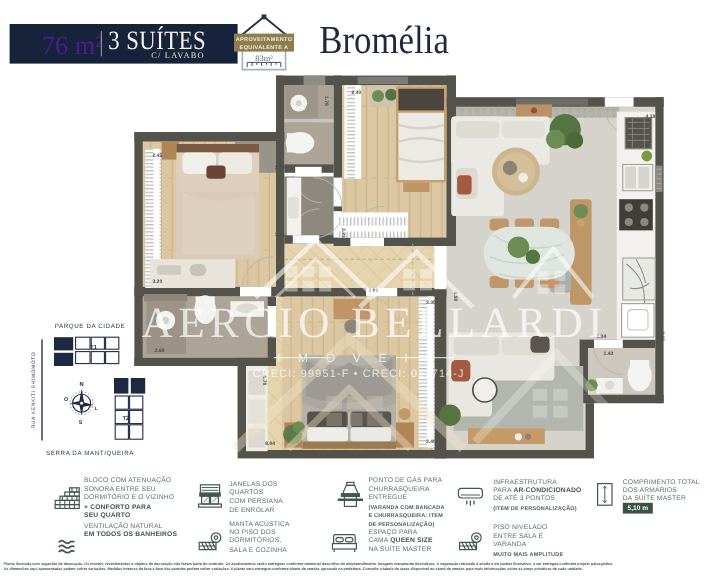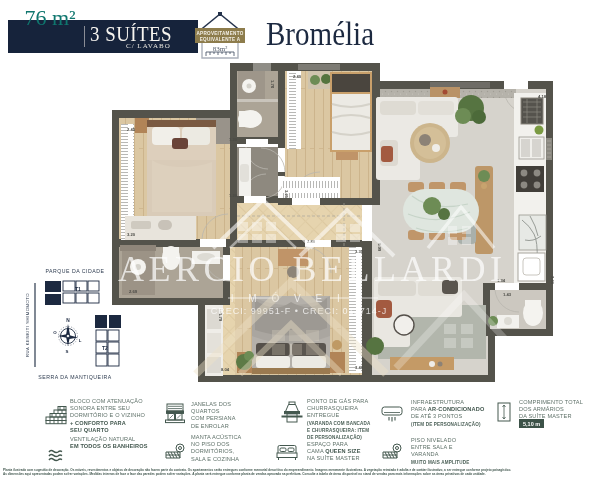--- a/index.html
+++ b/index.html
@@ -5,22 +5,22 @@
 #page{position:relative;width:607px;height:487px;background:#fff;overflow:hidden;
  font-family:"Liberation Sans",sans-serif;}
 .abs{position:absolute;}
 .leg{position:absolute;font-size:5.6px;line-height:7.2px;color:#5f7169;letter-spacing:.15px;}
 .leg b{color:#41564d;}
 .leg .sm{font-size:4.6px;line-height:5.8px;font-weight:bold;color:#4a5f56;}
 </style></head><body>
 <div id="page">
 
 <div class="abs" style="left:8px;top:20px;width:190px;height:33px;background:#16233b;"></div>
-<div class="abs" style="left:14px;top:5px;width:72px;height:26px;color:#0f766e;
- font-family:'Liberation Serif',serif;font-size:22px;line-height:26px;text-align:center;">76 m²</div>
+<div class="abs" style="left:14px;top:25px;width:72px;height:26px;color:#4c1d95;
+ font-family:'Liberation Serif',serif;font-size:22px;line-height:26px;text-align:right;">76 m²</div>
 <div class="abs" style="left:84px;top:26px;width:1px;height:21px;background:#8a8d96;"></div>
 <div class="abs" style="left:88px;top:22px;width:100px;height:24px;color:#f6f4ef;
  font-family:'Liberation Serif',serif;font-size:22px;line-height:24px;text-align:center;letter-spacing:0.5px;transform:scaleX(0.86);transform-origin:0 50%;">3 SUÍTES</div>
 <div class="abs" style="left:126px;top:42px;width:60px;height:8px;color:#e8e6df;
  font-family:'Liberation Serif',serif;font-size:7px;line-height:8px;letter-spacing:1px;">C/ LAVABO</div>
 <div class="abs" style="left:266px;top:16px;color:#1c2940;font-family:'Liberation Serif',serif;
  font-size:33px;letter-spacing:0px;transform:scaleX(0.88);transform-origin:0 0;">Bromélia</div>
 
 <svg class="abs" style="left:194px;top:11px" width="52" height="52" viewBox="0 0 52 52">
  <path d="M26 3 L4 21" stroke="#24324c" stroke-width="1.6" fill="none"></path>

